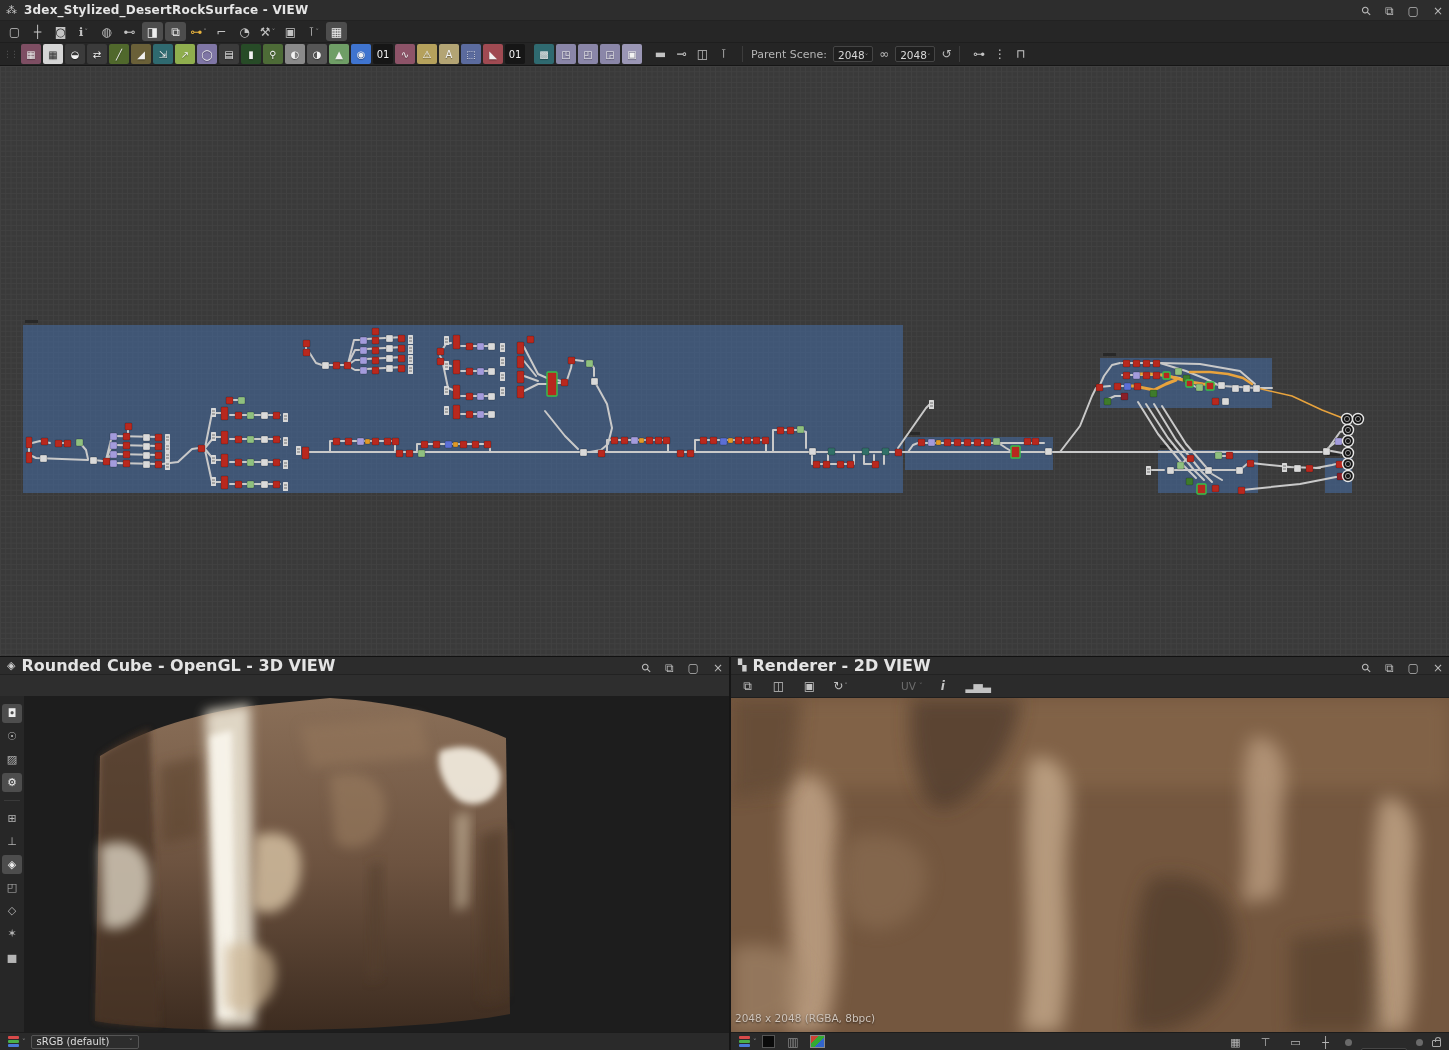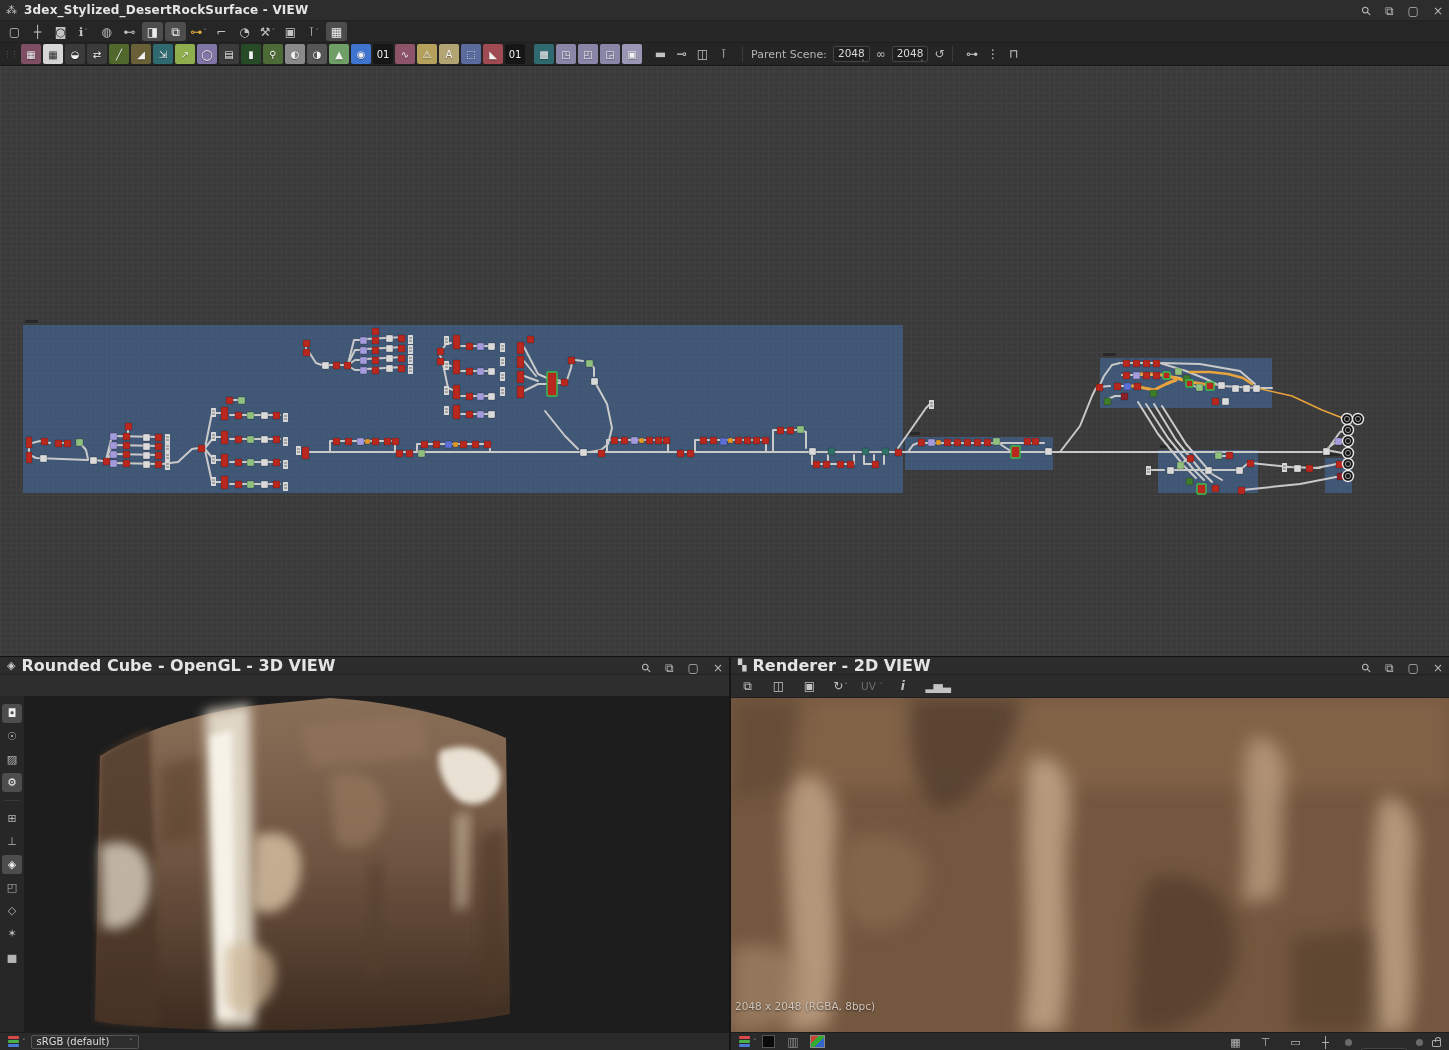--- a/index.html
+++ b/index.html
@@ -19,21 +19,21 @@
   .tbtn.active{background:#4d4d4d;color:#eee;}
   .tbtn .chev{font-size:7px;color:#9a9a9a;margin-left:1px;}
   .tbtn.yellow{color:#e8b33d;}
 
   .tb2{position:absolute;left:0;top:43px;width:1449px;height:23px;background:#252525;display:flex;align-items:center;padding-left:2px;border-bottom:1px solid #161616;}
   .handle{color:#4f4f4f;font-size:9px;letter-spacing:-2px;margin:0 3px 0 1px;}
   .nbtn{width:20px;height:20px;margin:0 1px;border-radius:2px;display:flex;align-items:center;justify-content:center;font-size:10px;color:#f2f2f2;text-shadow:0 1px 1px rgba(0,0,0,.4);}
   .gap6{width:7px;}
   .sep{width:1px;height:16px;background:#3c3c3c;margin:0 8px;}
   .psize{display:flex;align-items:center;gap:6px;font-size:11px;color:#b5b5b5;}
-  .combo{background:#1f1f1f;border:1px solid #454545;border-radius:2px;height:16px;display:flex;align-items:flex-end;padding:0 4px;font-size:10.5px;color:#d8d8d8;flex-direction:column;}
+  .combo{background:#1f1f1f;border:1px solid #454545;border-radius:2px;height:16px;display:flex;align-items:flex-end;padding:0 4px;font-size:10.5px;color:#d8d8d8;}
   .combo .chev{font-size:7px;color:#999;}
   .mini{color:#bdbdbd;font-size:12px;}
 
   
   #canvas{position:absolute;left:0;top:66px;width:1449px;height:590px;background-color:#3a3a3a;
     background-image:linear-gradient(#414141 1px,transparent 1px),linear-gradient(90deg,#414141 1px,transparent 1px);
     background-size:5.3px 5.3px;}
   #gsvg{position:absolute;inset:0;}
 
   
@@ -45,24 +45,24 @@
   .viewport{position:absolute;background:#1d1d1d;overflow:hidden;}
   .sidebar3d{position:absolute;left:0;top:0;width:24px;height:100%;background:#272727;display:flex;flex-direction:column;align-items:center;padding-top:8px;gap:4px;z-index:3;}
   .sidebar3d .sbtn{width:20px;height:19px;display:flex;align-items:center;justify-content:center;color:#b5b5b5;font-size:11px;border-radius:3px;}
   .sidebar3d .sbtn.active{background:#4d4d4d;color:#eee;}
   .sidebar3d .sdiv{width:16px;height:1px;background:#3a3a3a;margin:4px 0;}
   .botbar{position:absolute;height:18px;background:#2a2a2a;display:flex;align-items:center;border-top:1px solid #1c1c1c;font-size:10.5px;}
   .stackicon{display:flex;flex-direction:column;gap:1px;margin:0 3px 0 8px;}
   .stackicon i{display:block;width:11px;height:3px;border-radius:1px;}
   .tinychev{font-size:7px;color:#999;margin-right:5px;}
   .cspace{background:#2d2d2d;border:1px solid #555;border-radius:2px;height:14px;min-width:108px;display:flex;align-items:center;justify-content:space-between;padding:0 5px;color:#ddd;font-size:10px;}
-  .overlaytxt{position:absolute;left:4px;bottom:20px;color:#cfc4ba;font-size:10.5px;text-shadow:0 1px 2px rgba(0,0,0,.6);}
+  .overlaytxt{position:absolute;left:4px;bottom:8px;color:#cfc4ba;font-size:10.5px;text-shadow:0 1px 2px rgba(0,0,0,.6);}
   .tb2d{position:absolute;height:23px;background:#2b2b2b;display:flex;align-items:center;padding-left:6px;gap:10px;border-bottom:1px solid #1f1f1f;}
   .tb2d .tbtn{font-size:12px;}
-  .uvlbl{color:#6e6e6e;font-size:10.5px;display:flex;gap:3px;align-items:center;}
+  .uvlbl{color:#6e6e6e;font-size:10.5px;display:flex;gap:3px;align-items:center;margin-left:40px;}
   .statR{position:absolute;right:0;top:0;height:18px;display:flex;align-items:center;gap:9px;padding-right:8px;}
   .statR .tbtn{font-size:11px;color:#b5b5b5;}
   .zoomfield{background:#1c1c1c;border:1px solid #454545;border-radius:2px;width:46px;height:13px;display:flex;align-items:center;justify-content:flex-end;padding:0 4px;color:#d5d5d5;font-size:10px;margin-top:24px;}
   .dot{width:7px;height:7px;border-radius:50%;background:#6a6a6a;}
   .lockicon{width:9px;height:7px;border:1px solid #a8a8a8;border-radius:1px;position:relative;margin-top:3px;}
   .lockicon:before{content:"";position:absolute;top:-4px;left:1.5px;width:4px;height:4px;border:1px solid #a8a8a8;border-bottom:none;border-radius:3px 3px 0 0;}
   .swatch{width:13px;height:13px;border:1px solid #555;background:#0a0a0a;}
   .imgthumb{width:15px;height:13px;border:1px solid #8a8a8a;background:linear-gradient(135deg,#c43 0 30%,#3a3 30% 60%,#36c 60% 100%);}
   .splitter{position:absolute;left:729px;top:656px;width:2px;height:394px;background:#161616;}
 </style>

